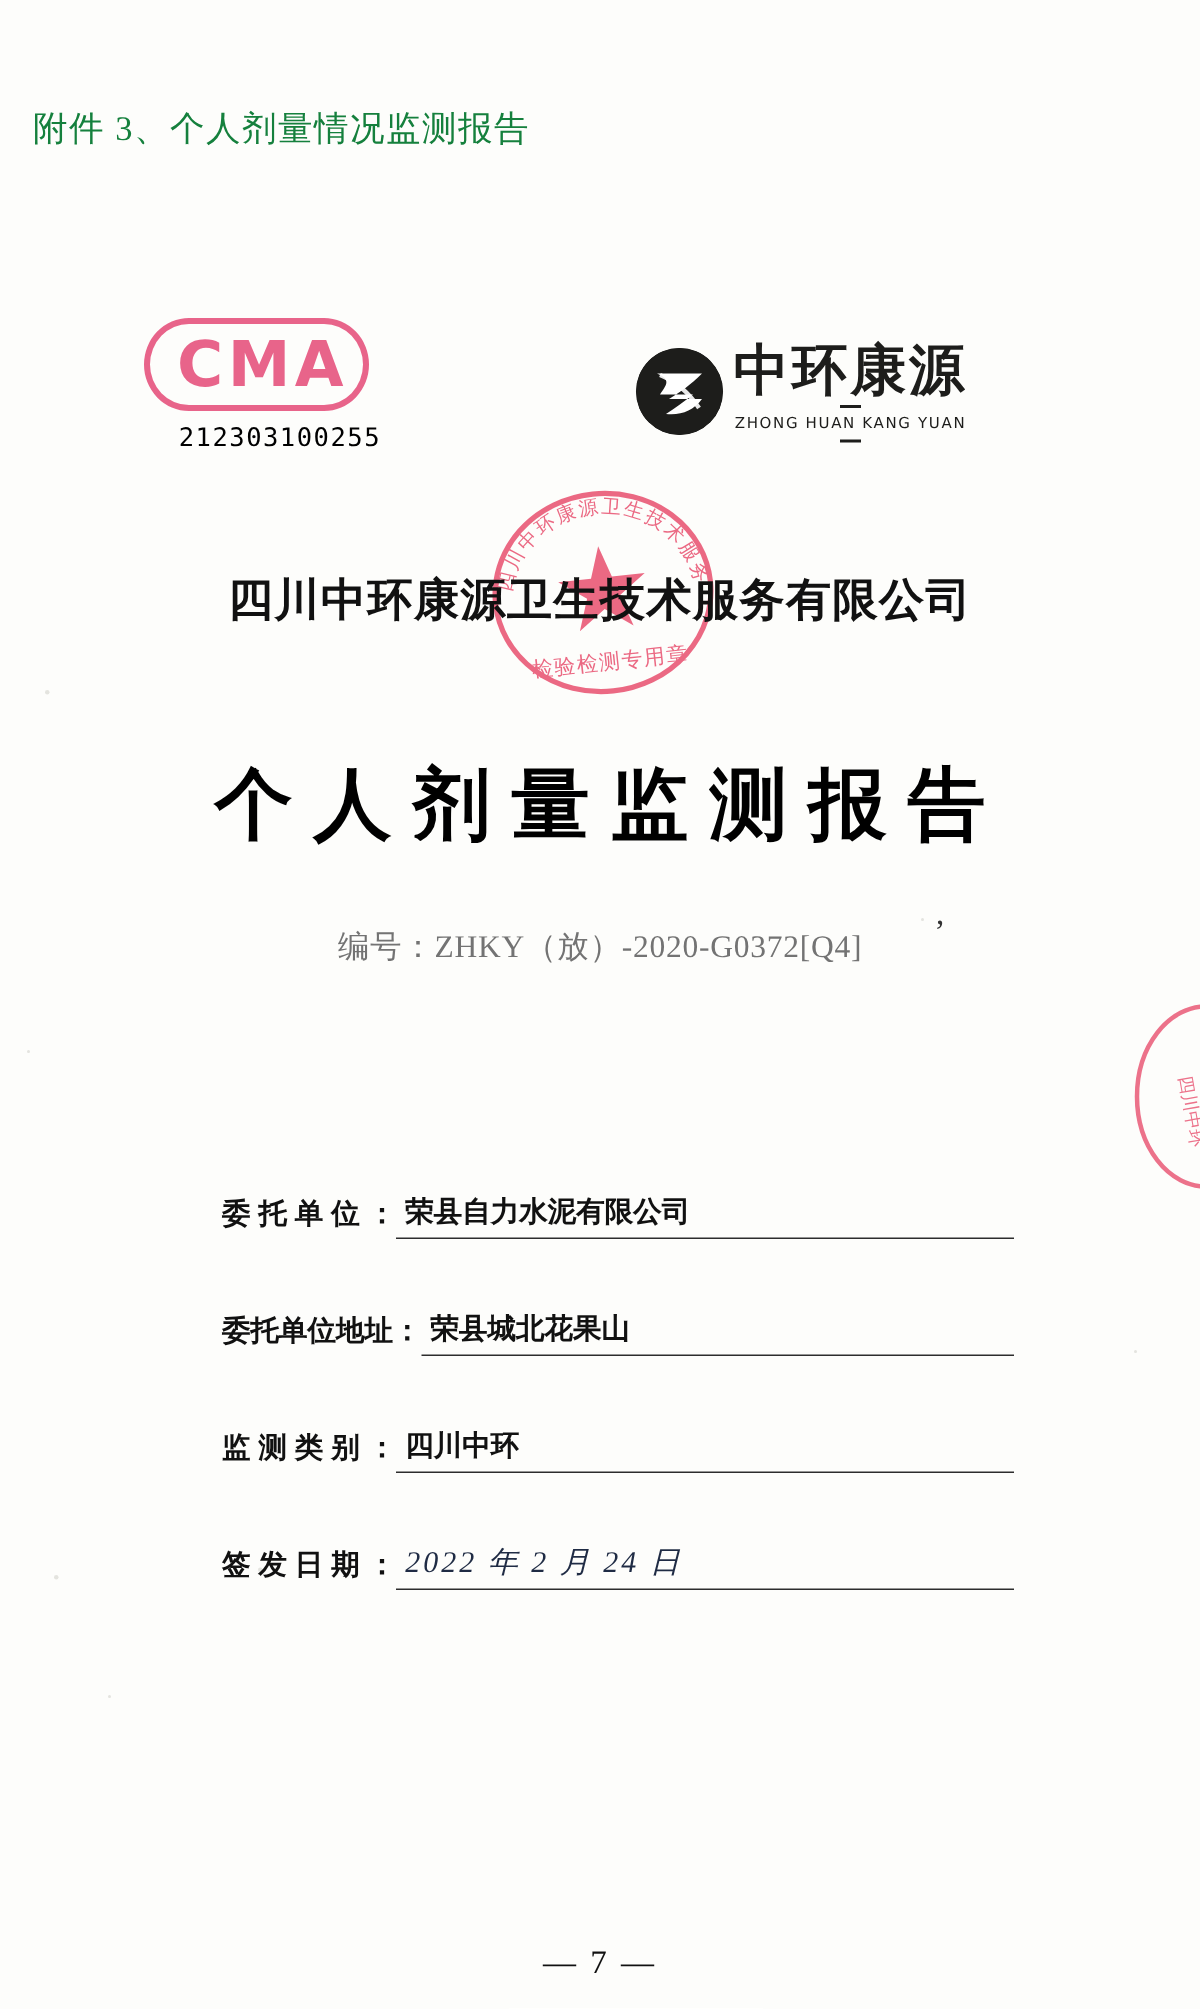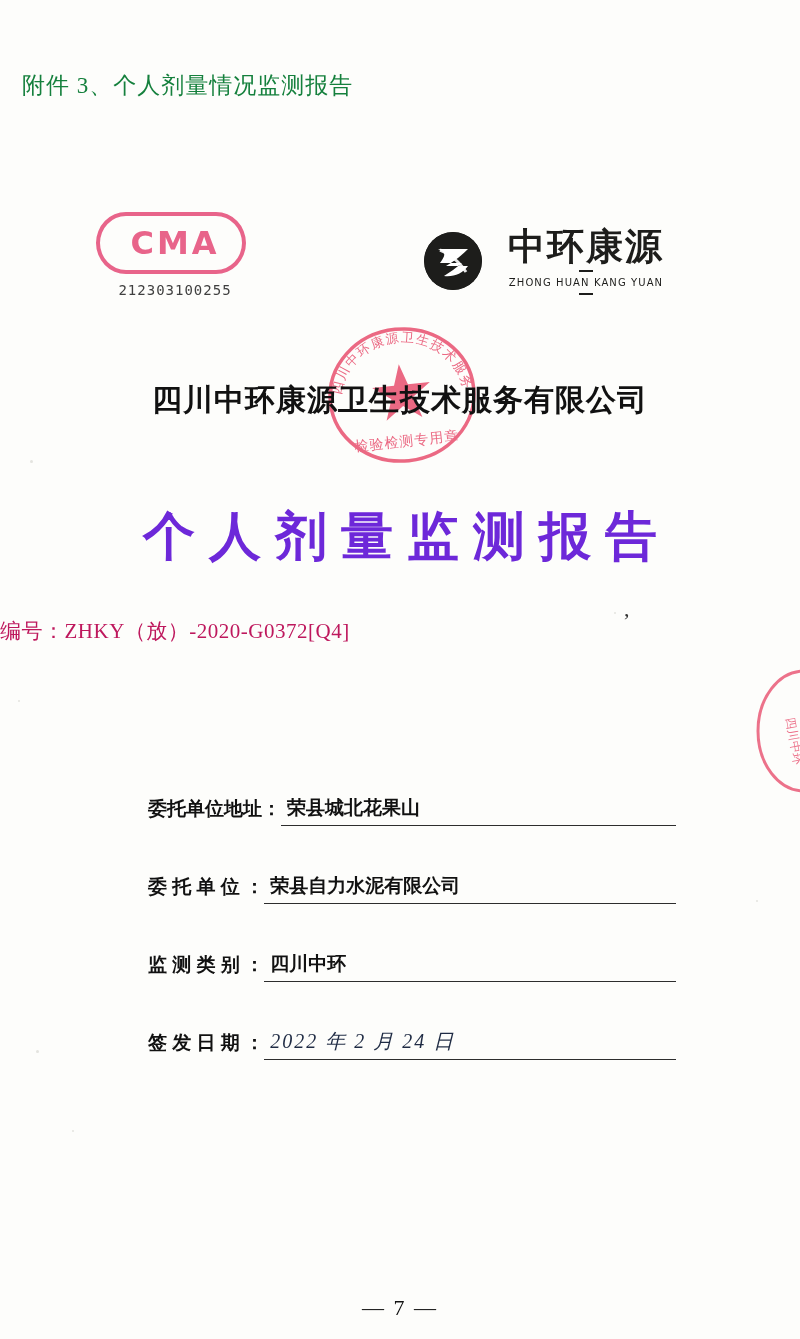--- a/index.html
+++ b/index.html
@@ -55,42 +55,42 @@
   .cma-text {
     position: absolute;
     top: -4px;
     left: 0;
     width: 150px;
     height: 53px;
     line-height: 62px;
     text-align: center;
     font-family: "DejaVu Sans", sans-serif;
     font-weight: bold;
-    font-size: 32px;
+    font-size: 42px;
     letter-spacing: 3px;
     color: #e8648a;
   }
   .cma-num {
     margin-top: 8px;
     width: 158px;
-    text-align: center;
+    text-align: right;
     font-family: "DejaVu Sans Mono", monospace;
-    font-size: 14px;
+    font-size: 17px;
     letter-spacing: 1px;
-    color: #404040;
+    color: #000000;
   }
 
   
   .logo-wrap {
     position: absolute;
     top: 228px;
     left: 424px;
     display: flex;
     align-items: center;
-    gap: 26px;
+    gap: 7px;
   }
   .logo-mark {
     width: 58px;
     height: 58px;
     border-radius: 50%;
     background: #1d1d1b;
     position: relative;
     overflow: hidden;
     flex: none;
   }
@@ -166,31 +166,32 @@
     position: absolute;
     top: 502px;
     left: 0;
     width: 800px;
     text-align: center;
     font-family: "Liberation Sans", sans-serif;
     font-weight: bold;
     font-size: 52px;
     letter-spacing: 14px;
     text-indent: 14px;
-    color: #6d28d9;
+    color: #000000;
   }
   .report-no {
     position: absolute;
     top: 617px;
     left: 0;
     width: 800px;
+    text-align: center;
     font-family: "Liberation Serif", serif;
     font-size: 21px;
     letter-spacing: .5px;
-    color: #be185d;
+    color: #737373;
   }
 
   
   .fields {
     position: absolute;
     top: 748px;
     left: 148px;
     width: 528px;
   }
   .field-row {
@@ -313,30 +314,30 @@
 
   <div class="report-title">个人剂量监测报告</div>
 
   <div class="comma-mark">,</div>
 
   <div class="report-no">编号：ZHKY（放）-2020-G0372[Q4]</div>
 
   <div class="fields">
 
     <div class="field-row">
+      <span class="field-label">委 托 单 位 ：</span>
+      <span class="field-value-wrap">
+        <span class="field-value">荣县自力水泥有限公司</span>
+      </span>
+    </div>
+
+    <div class="field-row">
       <span class="field-label">委托单位地址：</span>
       <span class="field-value-wrap">
         <span class="field-value">荣县城北花果山</span>
-      </span>
-    </div>
-
-    <div class="field-row">
-      <span class="field-label">委 托 单 位 ：</span>
-      <span class="field-value-wrap">
-        <span class="field-value">荣县自力水泥有限公司</span>
       </span>
     </div>
 
     <div class="field-row">
       <span class="field-label">监 测 类 别 ：</span>
       <span class="field-value-wrap">
         <span class="field-value">四川中环</span>
       </span>
     </div>
 

